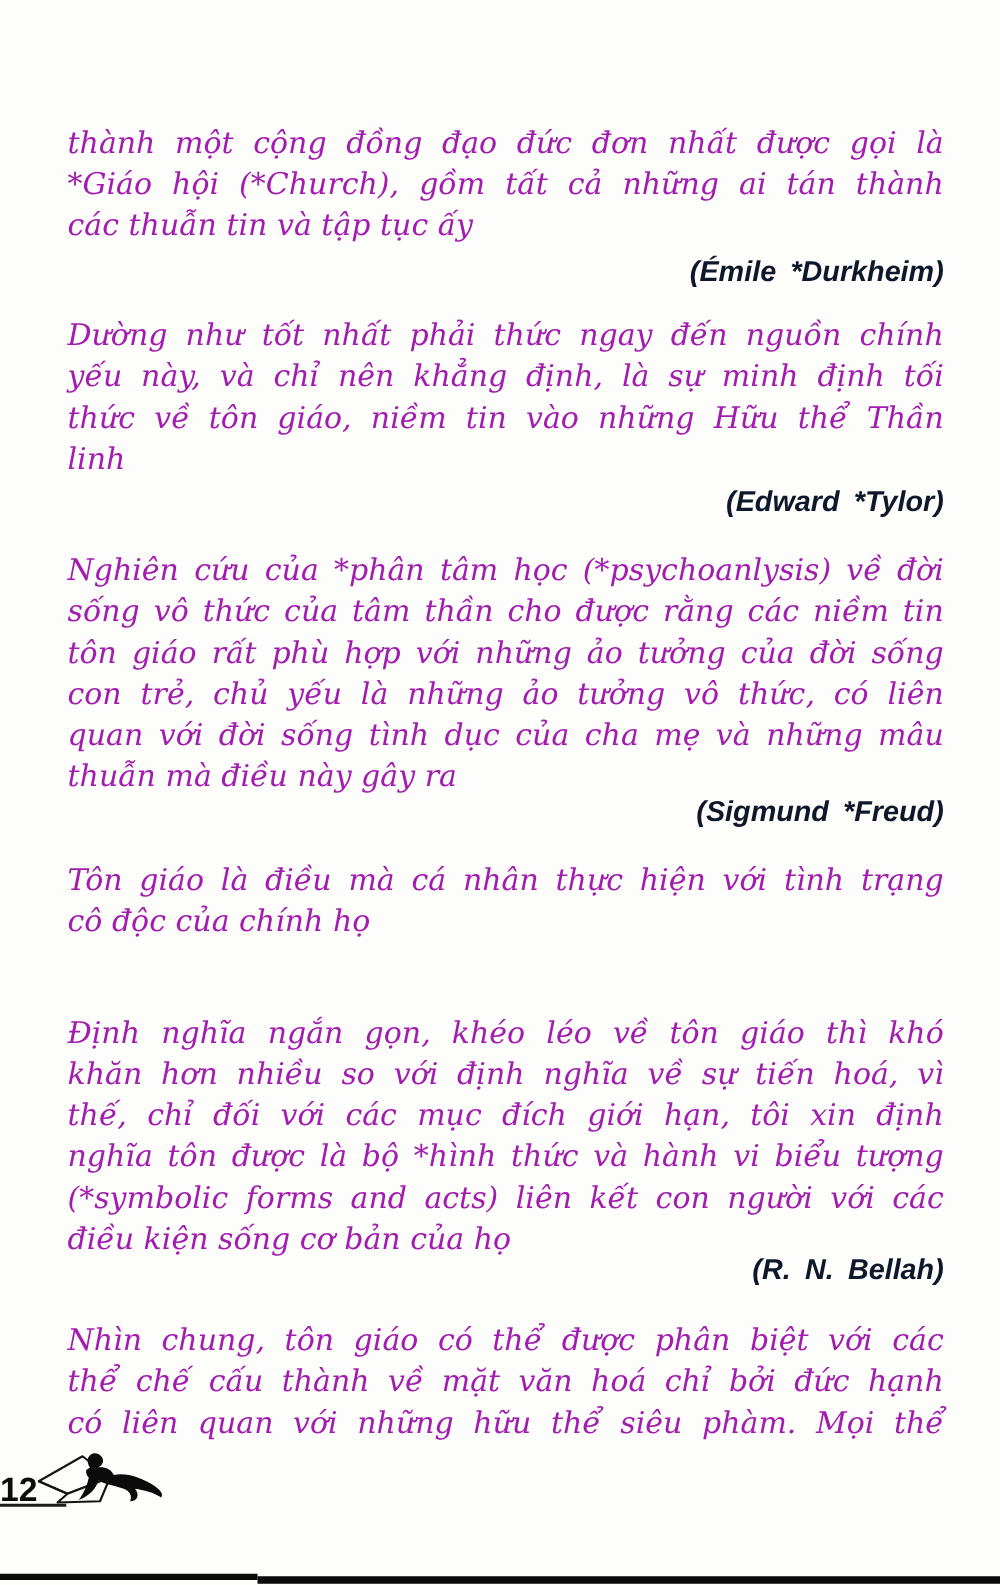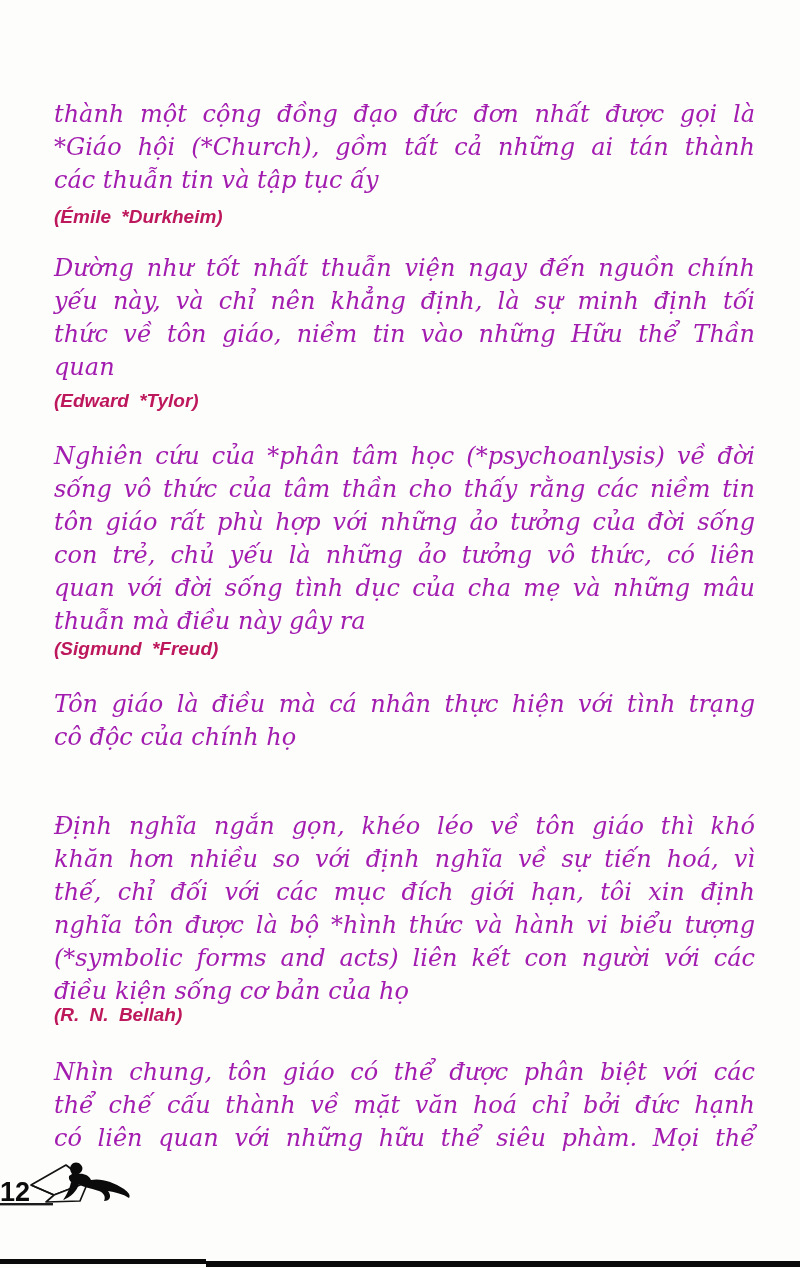--- a/index.html
+++ b/index.html
@@ -26,28 +26,28 @@
     white-space: normal;
   }
   .qline.last {
     text-align: justify;
     text-align-last: left;
   }
   .attr {
     position: absolute;
     left: 54px;
     width: 701px;
-    text-align: left;
+    text-align: right;
     font-family: "Liberation Sans", sans-serif;
     font-style: italic;
     font-weight: 700;
-    font-size: 19px;
+    font-size: 23px;
     line-height: 26px;
     word-spacing: 5px;
-    color: #be185d;
+    color: #0f172a;
   }
   .scan-edge {
     position: absolute;
     background: #0a0a0a;
   }
   .ornament {
     position: absolute;
     left: 0;
     top: 1156px;
   }
@@ -58,30 +58,30 @@
 <div class="page">
 
   <div class="quote" style="top:98px">
     <div class="qline">thành một cộng đồng đạo đức đơn nhất được gọi là</div>
     <div class="qline">*Giáo hội (*Church), gồm tất cả những ai tán thành</div>
     <div class="qline last">các thuẫn tin và tập tục ấy</div>
   </div>
   <div class="attr" style="top:204px">(Émile *Durkheim)</div>
 
   <div class="quote" style="top:252px">
-    <div class="qline">Dường như tốt nhất thuẫn viện ngay đến nguồn chính</div>
+    <div class="qline">Dường như tốt nhất phải thức ngay đến nguồn chính</div>
     <div class="qline">yếu này, và chỉ nên khẳng định, là sự minh định tối</div>
     <div class="qline">thức về tôn giáo, niềm tin vào những Hữu thể Thần</div>
-    <div class="qline last">quan</div>
+    <div class="qline last">linh</div>
   </div>
   <div class="attr" style="top:388px">(Edward *Tylor)</div>
 
   <div class="quote" style="top:440px">
     <div class="qline">Nghiên cứu của *phân tâm học (*psychoanlysis) về đời</div>
-    <div class="qline">sống vô thức của tâm thần cho thấy rằng các niềm tin</div>
+    <div class="qline">sống vô thức của tâm thần cho được rằng các niềm tin</div>
     <div class="qline">tôn giáo rất phù hợp với những ảo tưởng của đời sống</div>
     <div class="qline">con trẻ, chủ yếu là những ảo tưởng vô thức, có liên</div>
     <div class="qline">quan với đời sống tình dục của cha mẹ và những mâu</div>
     <div class="qline last">thuẫn mà điều này gây ra</div>
   </div>
   <div class="attr" style="top:636px">(Sigmund *Freud)</div>
 
   <div class="quote" style="top:688px">
     <div class="qline">Tôn giáo là điều mà cá nhân thực hiện với tình trạng</div>
     <div class="qline last">cô độc của chính họ</div>

